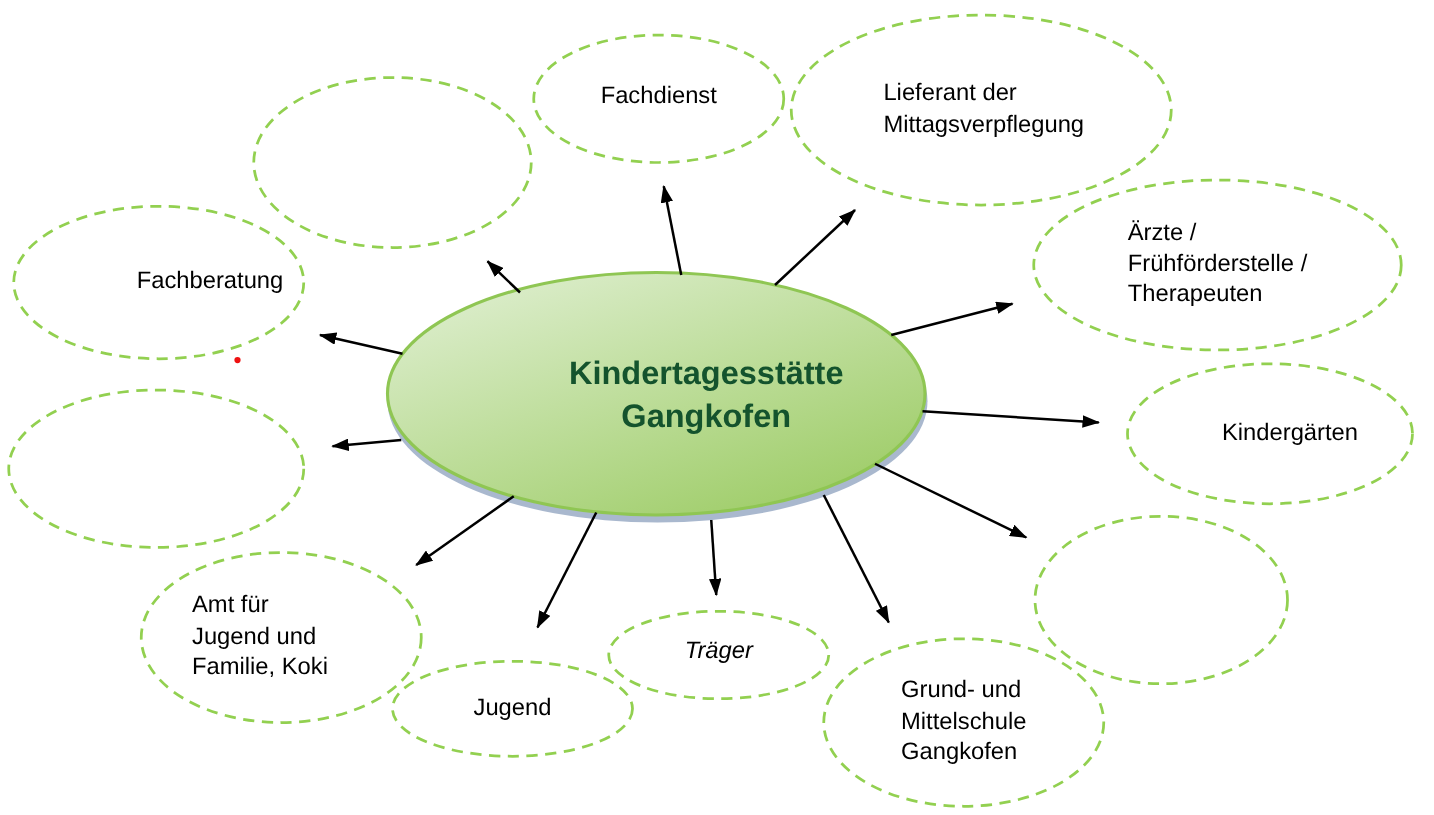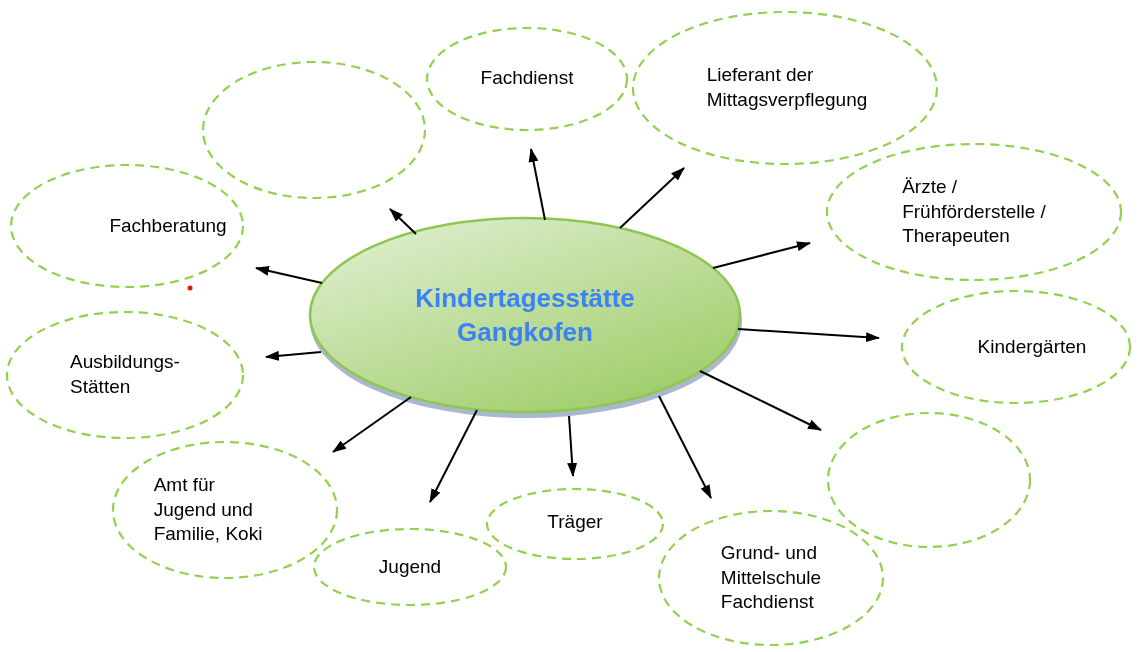--- a/index.html
+++ b/index.html
@@ -32,22 +32,23 @@
     pointer-events: none;
   }
   .center-label {
     position: absolute;
     transform: translate(-50%, -50%);
     text-align: center;
     white-space: pre-line;
     font-size: 26px;
     font-weight: bold;
     line-height: 1.3;
-    color: #3b82f6;
+    color: #14532d;
     pointer-events: none;
+    margin-left: 40px;
   }
   .red-dot {
     position: absolute;
     width: 5px;
     height: 5px;
     border-radius: 50%;
     transform: translate(-50%, -50%);
   }
 </style>
 </head>
@@ -101,24 +102,22 @@
 
   <div class="nlabel" style="left:527px;  top:78px;">Fachdienst</div>
   <div class="nlabel" style="left:974px;  top:212px;">Ärzte /
 Frühförderstelle /
 Therapeuten</div>
   <div class="nlabel" style="left:787px;  top:88px;">Lieferant der
 Mittagsverpflegung</div>
   <div class="nlabel" style="left:1032px; top:347px;">Kindergärten</div>
   <div class="nlabel" style="left:771px;  top:578px;">Grund- und
 Mittelschule
-Fachdienst</div>
-  <div class="nlabel" style="left:575px;  top:522px;">Träger</div>
+Gangkofen</div>
+  <div class="nlabel" style="left:575px;  top:522px;font-style:italic;">Träger</div>
   <div class="nlabel" style="left:410px;  top:567px;">Jugend</div>
   <div class="nlabel" style="left:208px;  top:510px;">Amt für
 Jugend und
 Familie, Koki</div>
-  <div class="nlabel" style="left:125px;  top:375px;">Ausbildungs-
-Stätten</div>
   <div class="nlabel" style="left:128px;  top:226px;margin-left:40px;">Fachberatung</div>
 
   <div class="red-dot" style="left: 190px; top: 288px; background: rgb(238, 17, 17);"></div>
 </div>
 
 </body></html>

